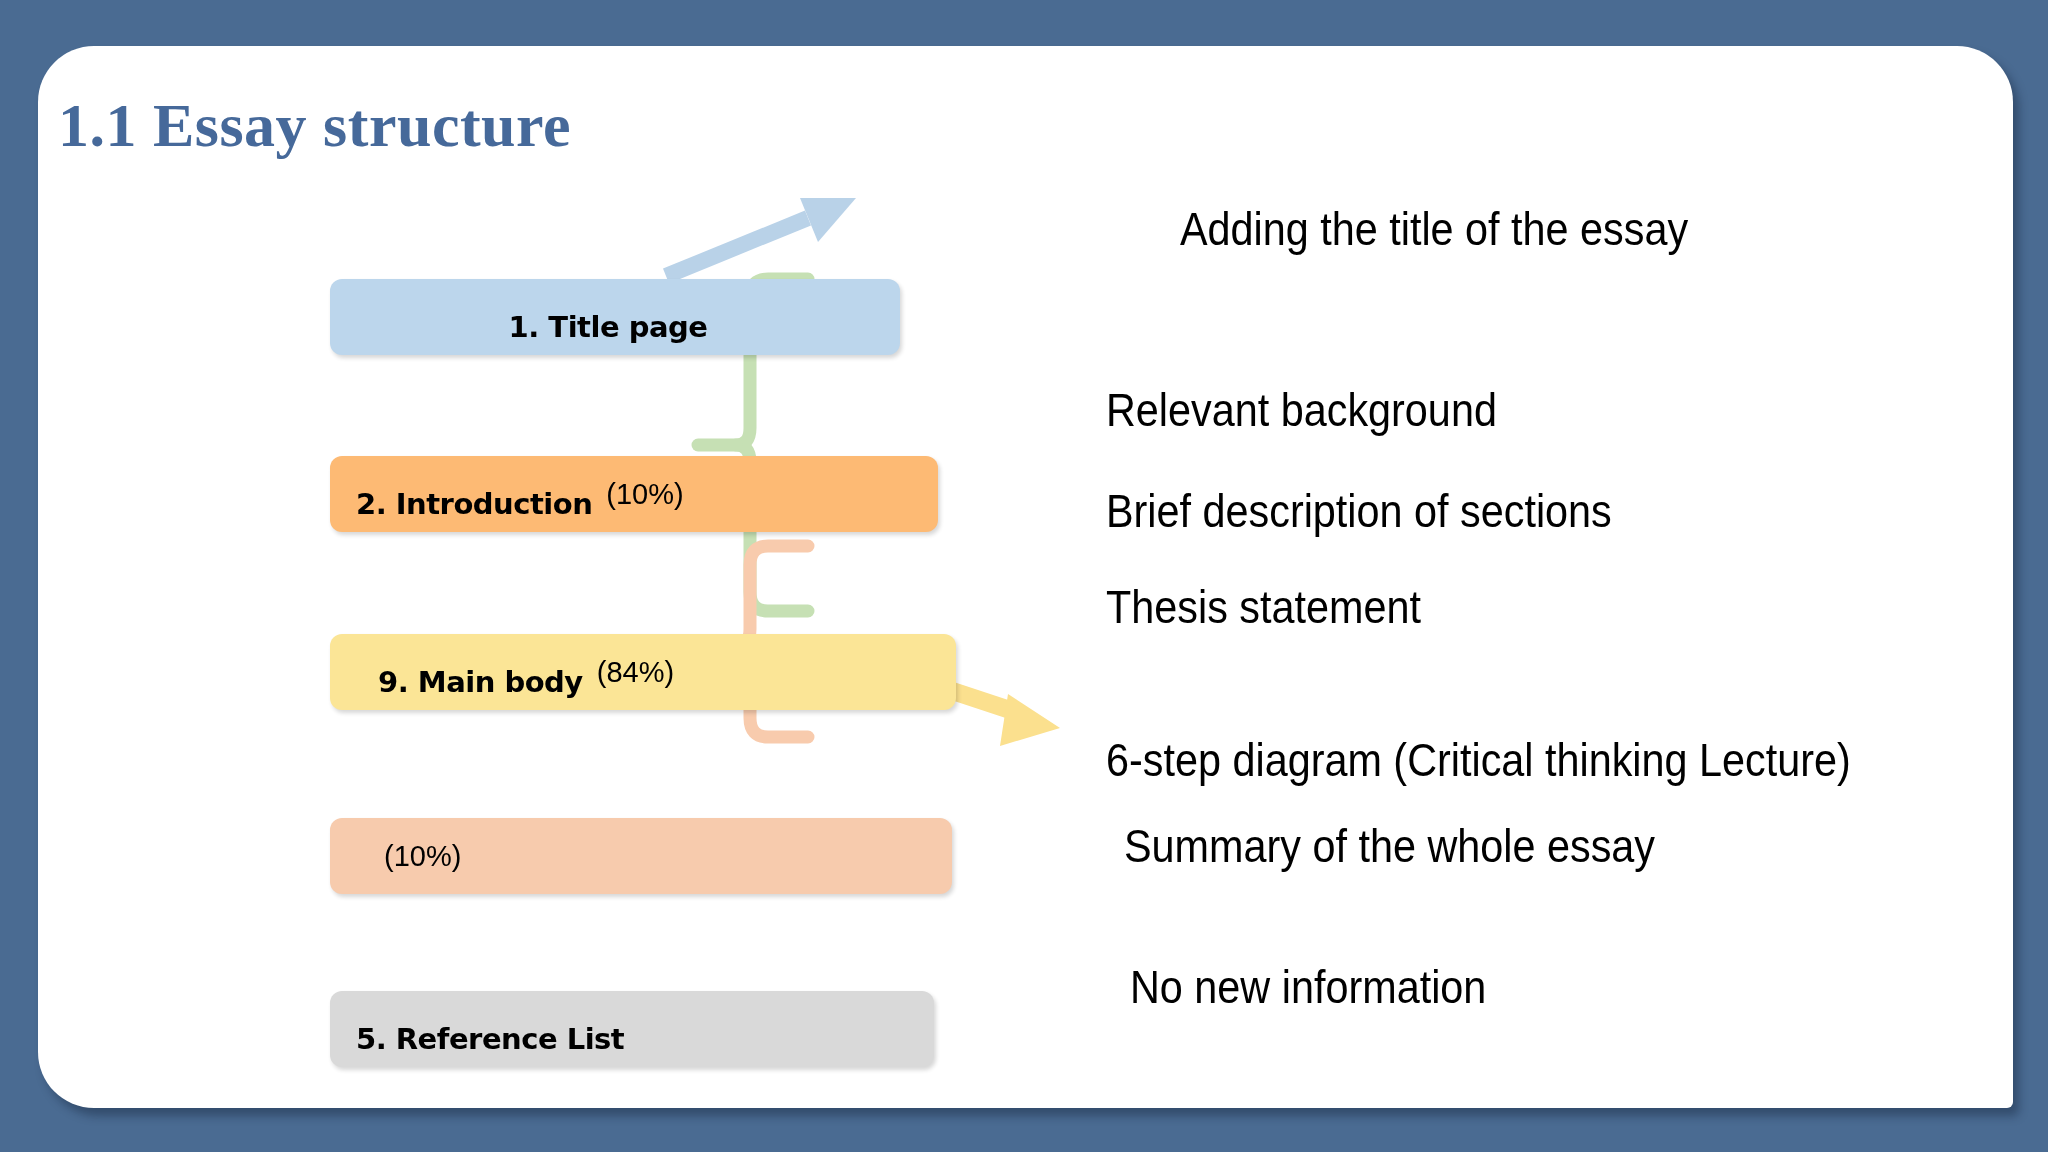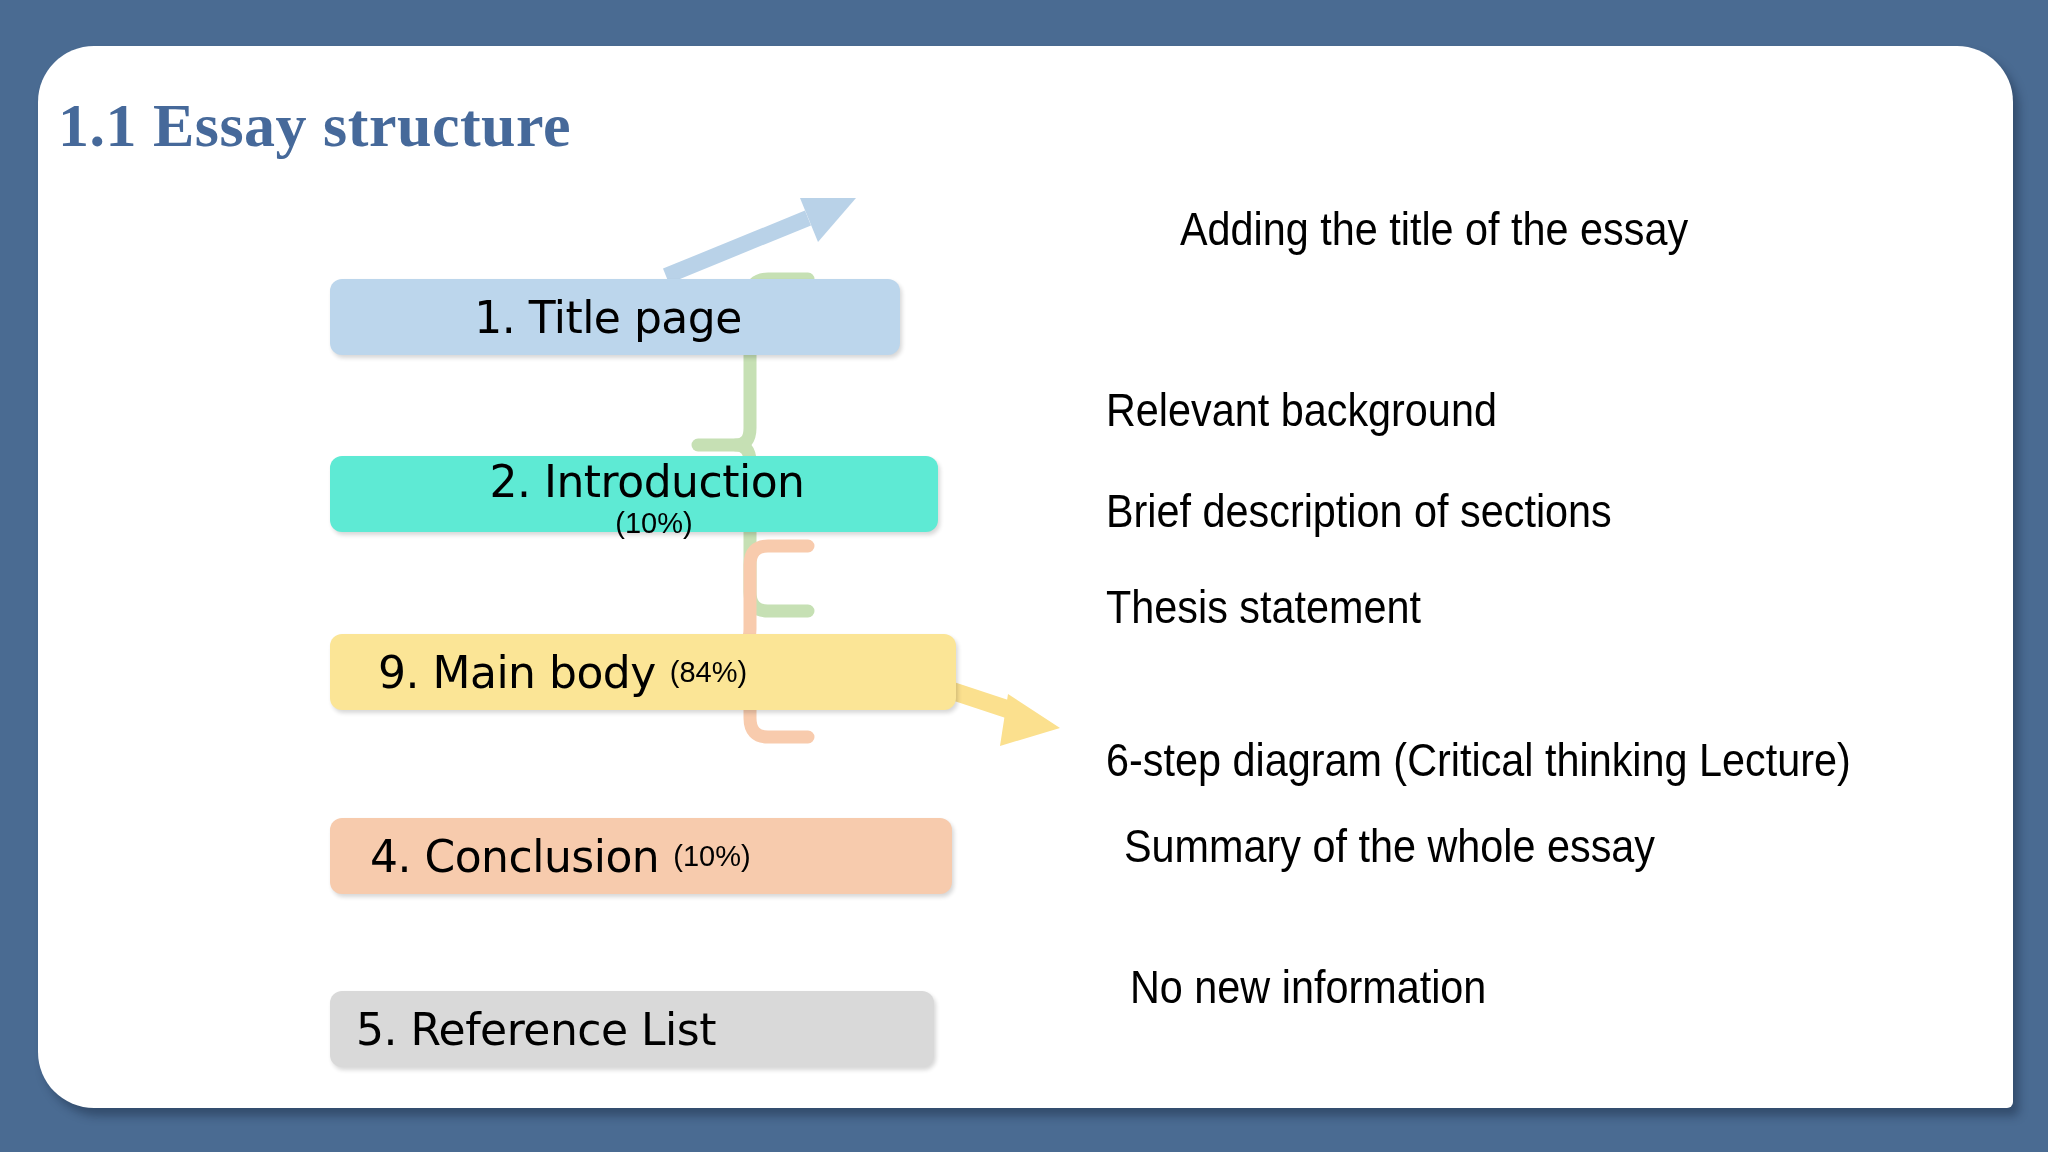--- a/index.html
+++ b/index.html
@@ -52,24 +52,25 @@
     position: absolute;
     height: 76px;
     border-radius: 12px;
     display: flex;
     align-items: center;
     white-space: nowrap;
     box-shadow: 2px 3px 4px rgba(0, 0, 0, 0.16);
   }
   .box-label {
     font-family: "DejaVu Sans", "Liberation Sans", sans-serif;
-    font-size: 44px;
-    font-weight: 400;
+    font-size: 29px;
+    font-weight: 700;
     color: #000000;
     letter-spacing: -0.5px;
+    margin-top: 19px;
   }
   .box-pct {
     font-family: "Liberation Sans", sans-serif;
     font-size: 29px;
     font-weight: 400;
     color: #000000;
     margin-left: 14px;
     letter-spacing: 0px;
   }
 
@@ -156,32 +157,31 @@
           L 770 691" stroke="#f8cbad"></path>
         <path id="brace-orange-stub" d="M 660 600 L 698 600" stroke="#f8cbad"></path>
       </g>
     </svg>
 
     <div class="box box-1" id="box-0" style="background: rgb(188, 214, 236);">
       <span class="box-label">1. Title page</span>
       <span class="box-pct"></span>
     </div>
 
-    <div class="box box-2" id="box-1" style="background: #5eead4; flex-direction: column;">
+    <div class="box box-2" id="box-1" style="background: #fdba74;">
       <span class="box-label">2. Introduction</span>
       <span class="box-pct">(10%)</span>
     </div>
 
     <div class="box box-3" id="box-2" style="background: rgb(251, 229, 150);">
       <span class="box-label">9. Main body</span>
       <span class="box-pct">(84%)</span>
     </div>
 
     <div class="box box-4" id="box-3" style="background: rgb(247, 203, 173);">
-      <span class="box-label">4. Conclusion</span>
       <span class="box-pct">(10%)</span>
     </div>
 
     <div class="box box-5" id="box-4" style="background: rgb(217, 217, 217);">
       <span class="box-label">5. Reference List</span>
       <span class="box-pct"></span>
     </div>
 
     <div class="note note-title-page">Adding the title of the essay</div>
 

